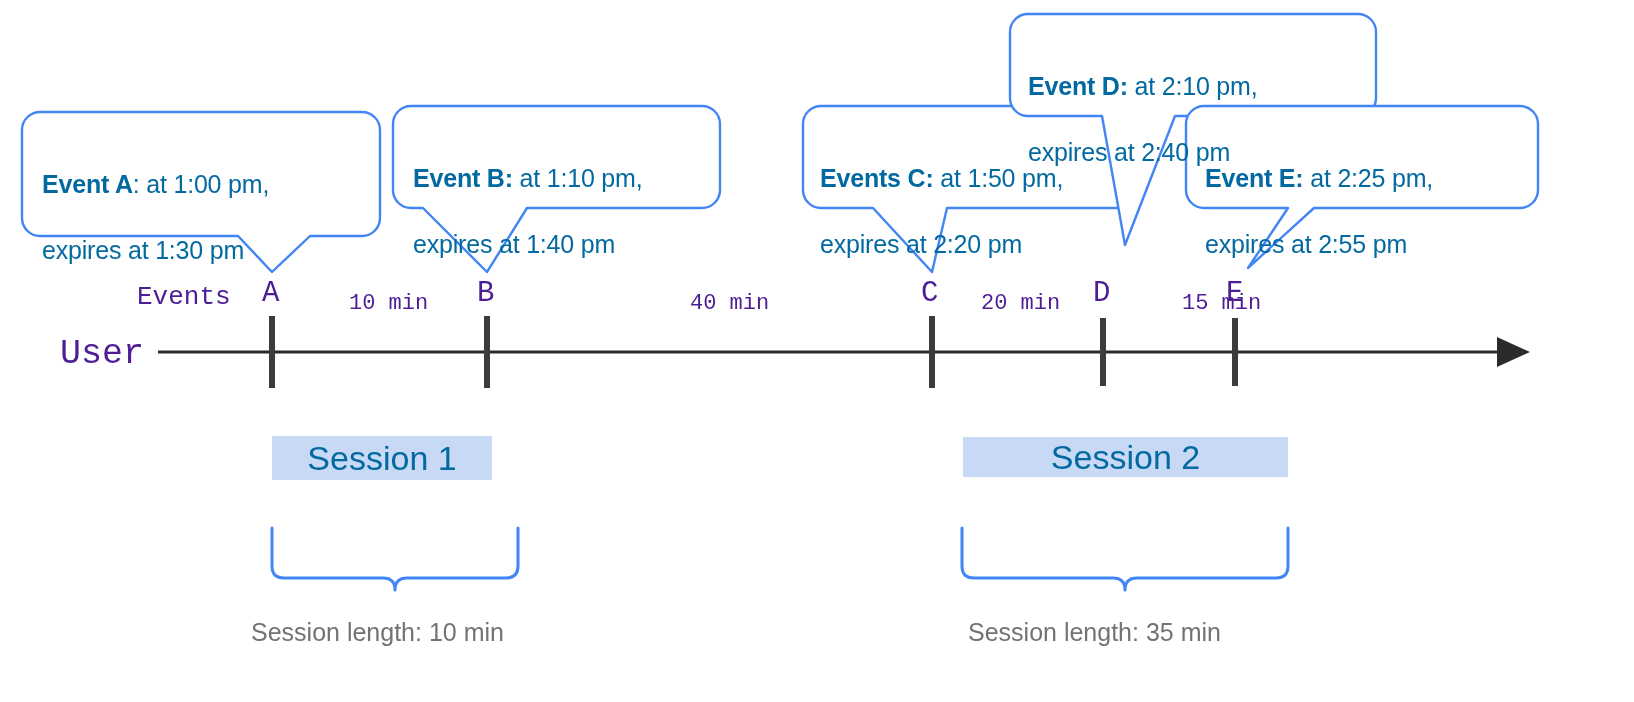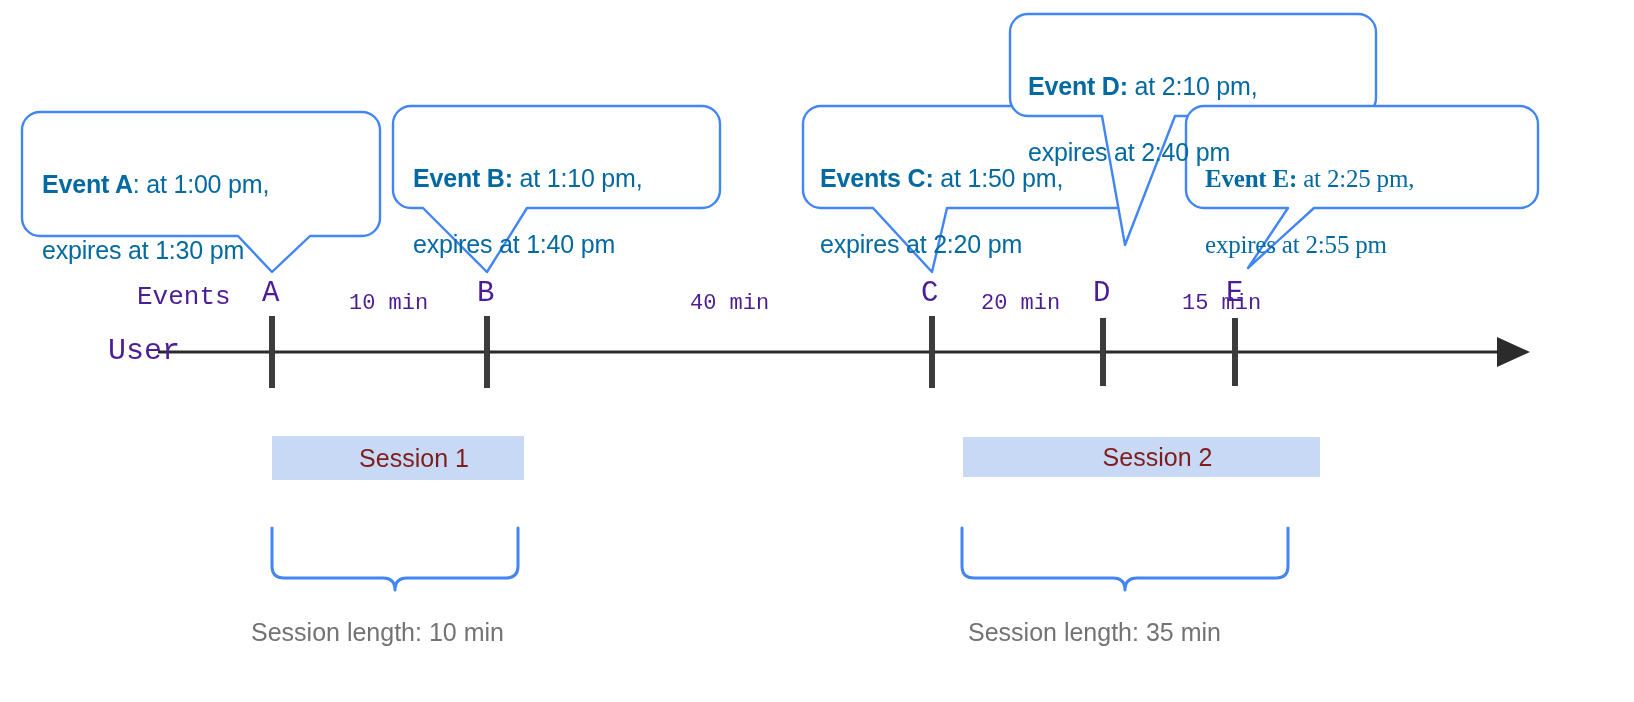--- a/index.html
+++ b/index.html
@@ -37,42 +37,40 @@
   .callout-text b {
     font-weight: bold;
   }
   .axis-label {
     position: absolute;
     font-family: Liberation Mono, monospace;
     color: #4c1d95;
     white-space: nowrap;
   }
   .lbl-user {
-    font-size: 30px;
-    margin-left: 48px;
+    font-size: 35px;
   }
   .lbl-events {
     font-size: 26px;
   }
   .lbl-tick {
     font-size: 29px;
   }
   .lbl-gap {
     font-size: 22px;
   }
   .session-box {
     position: absolute;
     background: #c7d9f5;
     display: flex;
     align-items: center;
     justify-content: center;
     font-family: "Liberation Sans", sans-serif;
-    font-size: 25px;
-    color: #7f1d1d;
-    padding-left: 32px;
+    font-size: 34px;
+    color: #0369a1;
   }
   .session-length {
     position: absolute;
     font-family: "Liberation Sans", sans-serif;
     font-size: 25px;
     color: #737373;
     white-space: nowrap;
   }
 </style>
 </head>
@@ -135,21 +133,21 @@
   <div class="callout-text" style="left:820px; top:129px; width:310px;">
     <span><b>Events C:</b><span> at 1:50 pm,</span></span><br>
     <span>expires at 2:20 pm</span>
   </div>
 
   <div class="callout-text" style="left:1028px; top:37px; width:330px;">
     <span><b>Event D:</b><span> at 2:10 pm,</span></span><br>
     <span>expires at 2:40 pm</span>
   </div>
 
-  <div class="callout-text" style="left:1205px; top:129px; width:330px;font-family:Liberation Serif, serif;">
+  <div class="callout-text" style="left:1205px; top:129px; width:330px;">
     <span><b>Event E:</b><span> at 2:25 pm,</span></span><br>
     <span>expires at 2:55 pm</span>
   </div>
 
   <div class="axis-label lbl-user" style="left:60px; top:334px;">User</div>
 
   <div class="axis-label lbl-events" style="left:137px; top:282px;">Events</div>
 
   <div class="axis-label lbl-tick" style="left:262px; top:277px;">A</div>
   <div class="axis-label lbl-tick" style="left:477px; top:277px;">B</div>

